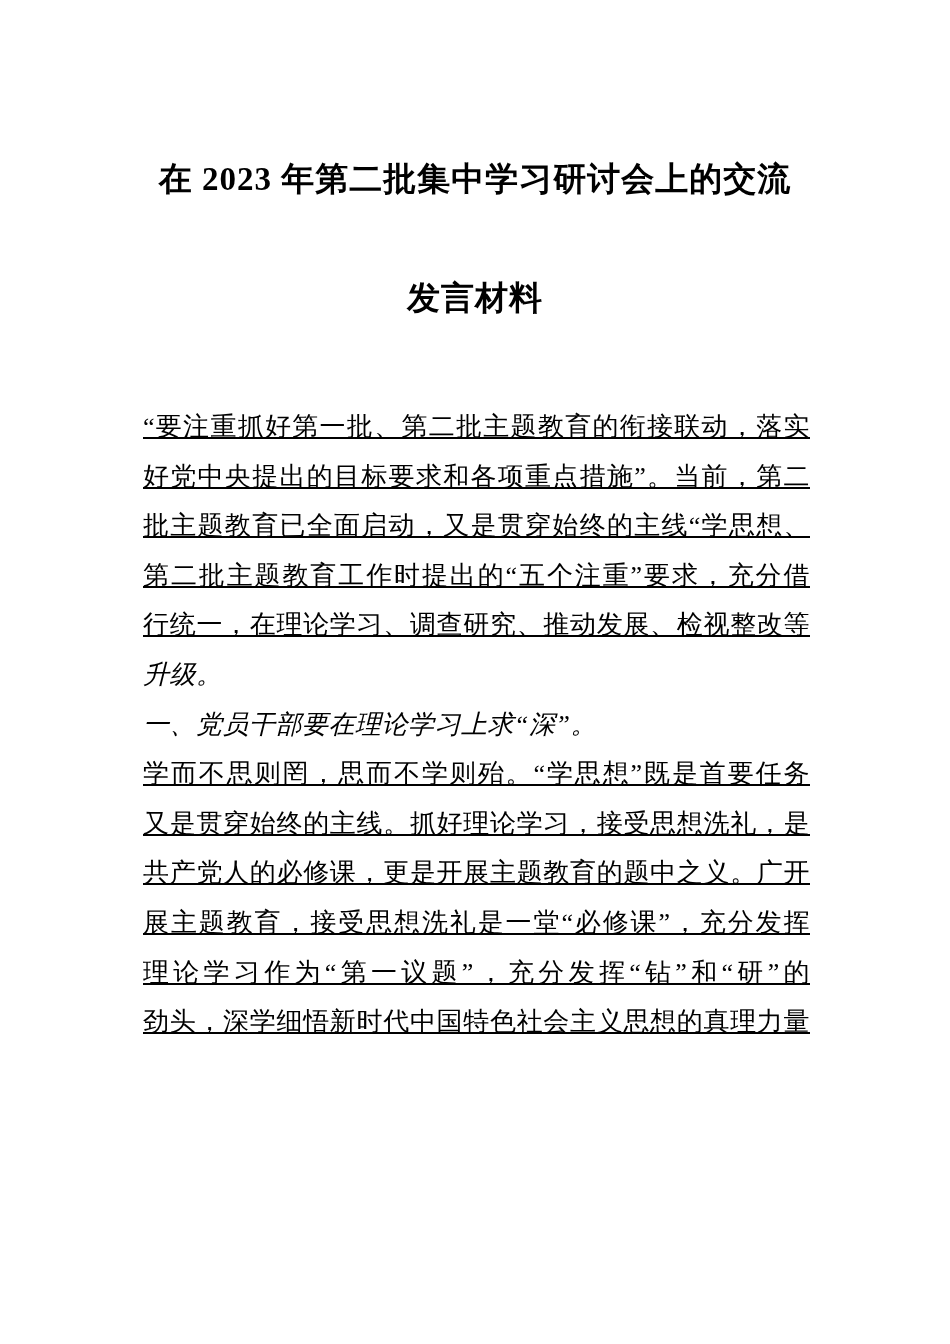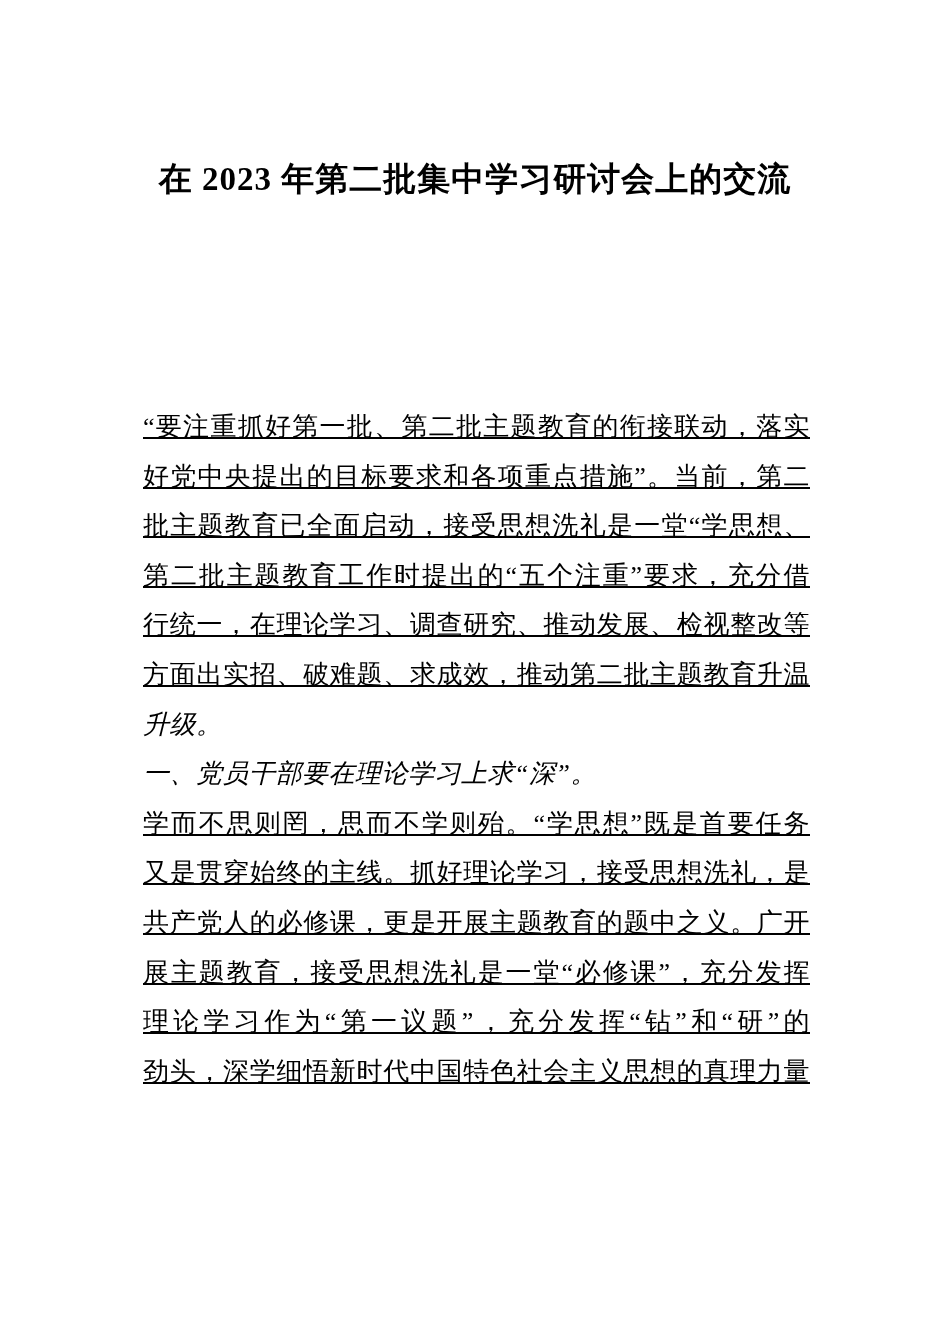--- a/index.html
+++ b/index.html
@@ -65,30 +65,30 @@
     font-style: italic;
   }
 </style>
 </head>
 <body>
 
 <div class="page">
 
   <div class="doc-title">
     <div class="title-line">在 2023 年第二批集中学习研讨会上的交流</div>
+    <div class="title-line">发言材料</div>
   </div>
 
   <div class="doc-body">
 
     <div class="bline j">“要注重抓好第一批、第二批主题教育的衔接联动，落实</div>
     <div class="bline j">好党中央提出的目标要求和各项重点措施”。当前，第二</div>
-    <div class="bline j">批主题教育已全面启动，接受思想洗礼是一堂“学思想、</div>
+    <div class="bline j">批主题教育已全面启动，又是贯穿始终的主线“学思想、</div>
     <div class="bline j">第二批主题教育工作时提出的“五个注重”要求，充分借</div>
     <div class="bline j">行统一，在理论学习、调查研究、推动发展、检视整改等</div>
-    <div class="bline j">方面出实招、破难题、求成效，推动第二批主题教育升温</div>
     <div class="bline l">升级。</div>
 
     <div class="bline l">一、党员干部要在理论学习上求“深”。</div>
 
     <div class="bline j">学而不思则罔，思而不学则殆。“学思想”既是首要任务</div>
     <div class="bline j">又是贯穿始终的主线。抓好理论学习，接受思想洗礼，是</div>
     <div class="bline j">共产党人的必修课，更是开展主题教育的题中之义。广开</div>
     <div class="bline j">展主题教育，接受思想洗礼是一堂“必修课”，充分发挥</div>
     <div class="bline j">理论学习作为“第一议题”，充分发挥“钻”和“研”的</div>
     <div class="bline j">劲头，深学细悟新时代中国特色社会主义思想的真理力量</div>

